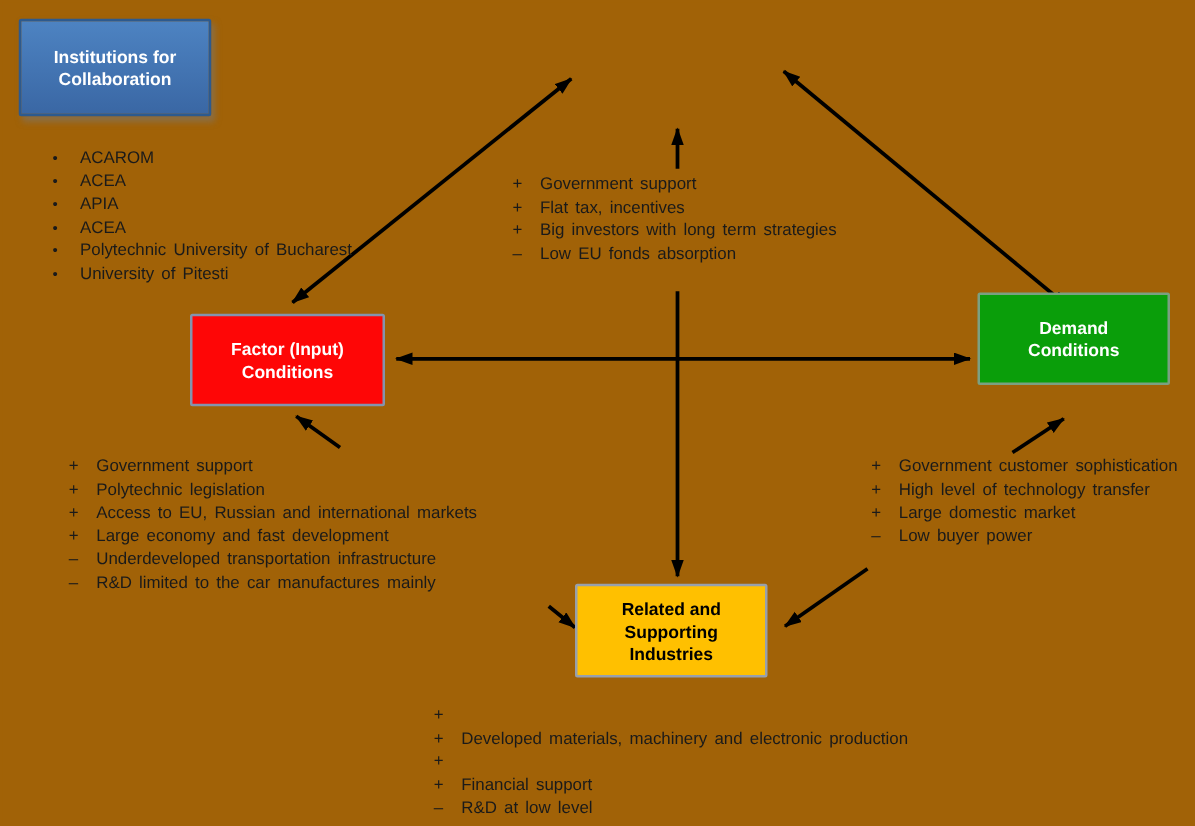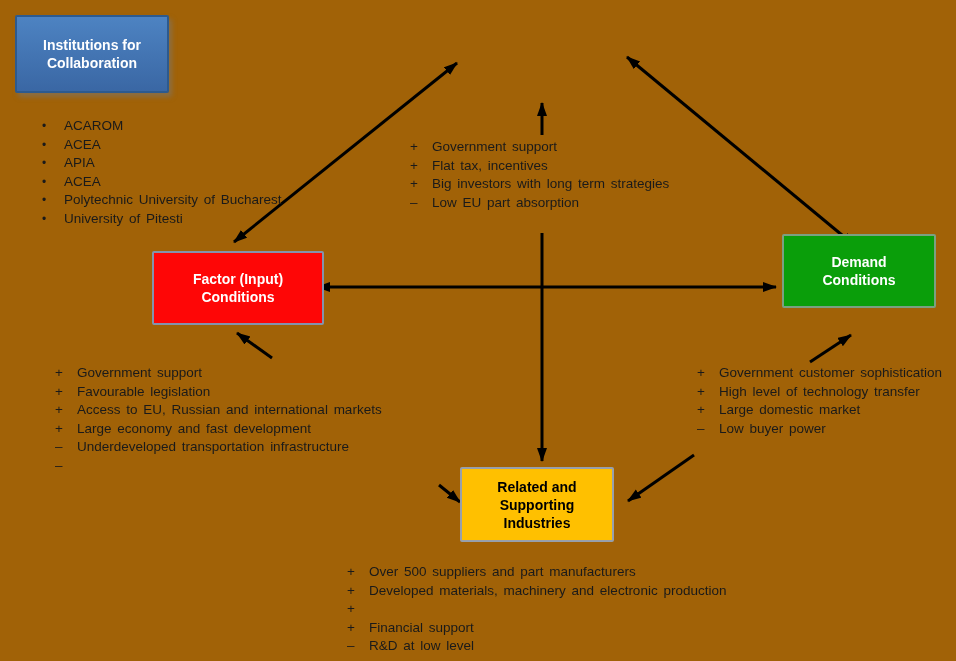--- a/index.html
+++ b/index.html
@@ -20,21 +20,21 @@
   }
   .node.blue{
     color:#fff;
     background:linear-gradient(180deg,#4d83c2 0%,#3a67a4 100%);
     border:2px solid #2d5a8e;
     box-shadow:3px 4px 5px rgba(120,120,120,.55);
   }
   .node.solid{color:#fff;}
   #node-institutions{left:13px;top:13px;width:154px;height:78px;}
   #node-context{left:462px;top:13px;width:156px;height:79px;}
-  #node-factor{left:150px;top:249px;width:172px;height:74px;border:2px solid #8493ad;}
+  #node-factor{left:150px;top:249px;width:156px;height:74px;border:2px solid #8493ad;}
   #node-demand{left:780px;top:232px;width:154px;height:74px;border:2px solid #7ba081;}
   #node-related{left:458px;top:465px;width:154px;height:75px;border:2px solid #98a0ac;color:#000;}
   .blist{
     position:absolute;
     font-size:13.5px;line-height:18.6px;color:#1a1a1a;
     word-spacing:2px;white-space:nowrap;
   }
   .blist .row{display:flex;}
   .blist .sign{width:22px;flex:none;}
   #list-institutions{left:40px;top:115px;}
@@ -117,47 +117,48 @@
       <div class="row">
       <span class="sign">+</span>
       <span class="txt">Flat tax, incentives</span>
     </div>
       <div class="row">
       <span class="sign">+</span>
       <span class="txt">Big investors with long term strategies</span>
     </div>
       <div class="row">
       <span class="sign">–</span>
-      <span class="txt">Low EU part absorption</span>
+      <span class="txt">Low EU fonds absorption</span>
     </div>
     </div>
 
   <div class="blist" id="list-factor">
       <div class="row">
       <span class="sign">+</span>
       <span class="txt">Government support</span>
     </div>
       <div class="row">
       <span class="sign">+</span>
-      <span class="txt">Favourable legislation</span>
+      <span class="txt">Polytechnic legislation</span>
     </div>
       <div class="row">
       <span class="sign">+</span>
       <span class="txt">Access to EU, Russian and international markets</span>
     </div>
       <div class="row">
       <span class="sign">+</span>
       <span class="txt">Large economy and fast development</span>
     </div>
       <div class="row">
       <span class="sign">–</span>
       <span class="txt">Underdeveloped transportation infrastructure</span>
     </div>
       <div class="row">
       <span class="sign">–</span>
+      <span class="txt">R&amp;D limited to the car manufactures mainly</span>
     </div>
     </div>
 
   <div class="blist" id="list-demand">
       <div class="row">
       <span class="sign">+</span>
       <span class="txt">Government customer sophistication</span>
     </div>
       <div class="row">
       <span class="sign">+</span>
@@ -169,21 +170,20 @@
     </div>
       <div class="row">
       <span class="sign">–</span>
       <span class="txt">Low buyer power</span>
     </div>
     </div>
 
   <div class="blist" id="list-related">
       <div class="row">
       <span class="sign">+</span>
-      <span class="txt">Over 500 suppliers and part manufacturers</span>
     </div>
       <div class="row">
       <span class="sign">+</span>
       <span class="txt">Developed materials, machinery and electronic production</span>
     </div>
       <div class="row">
       <span class="sign">+</span>
     </div>
       <div class="row">
       <span class="sign">+</span>

